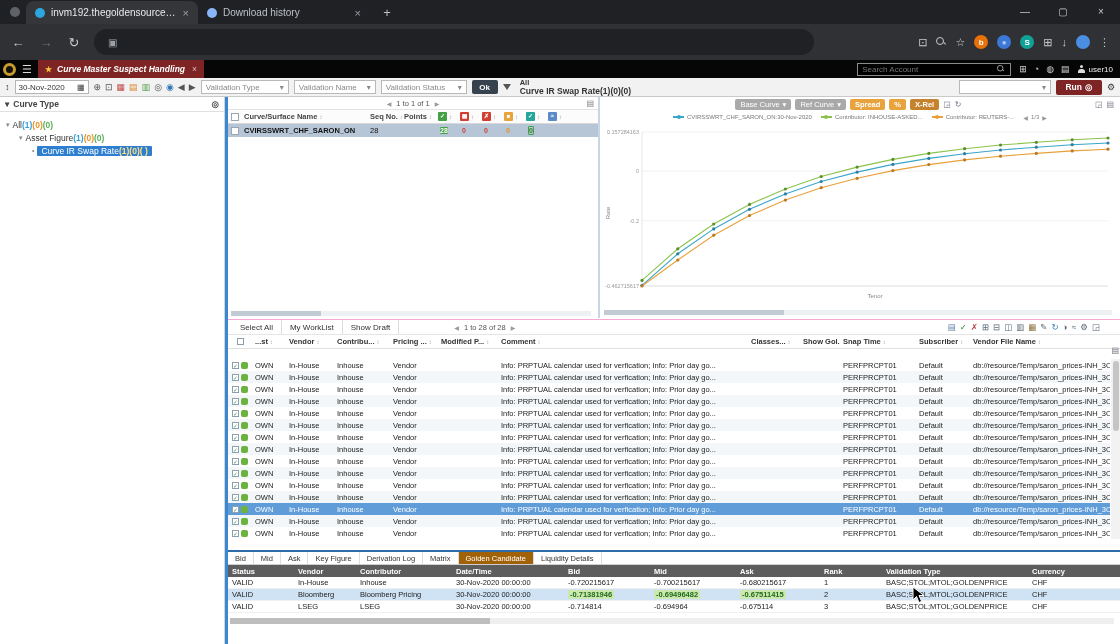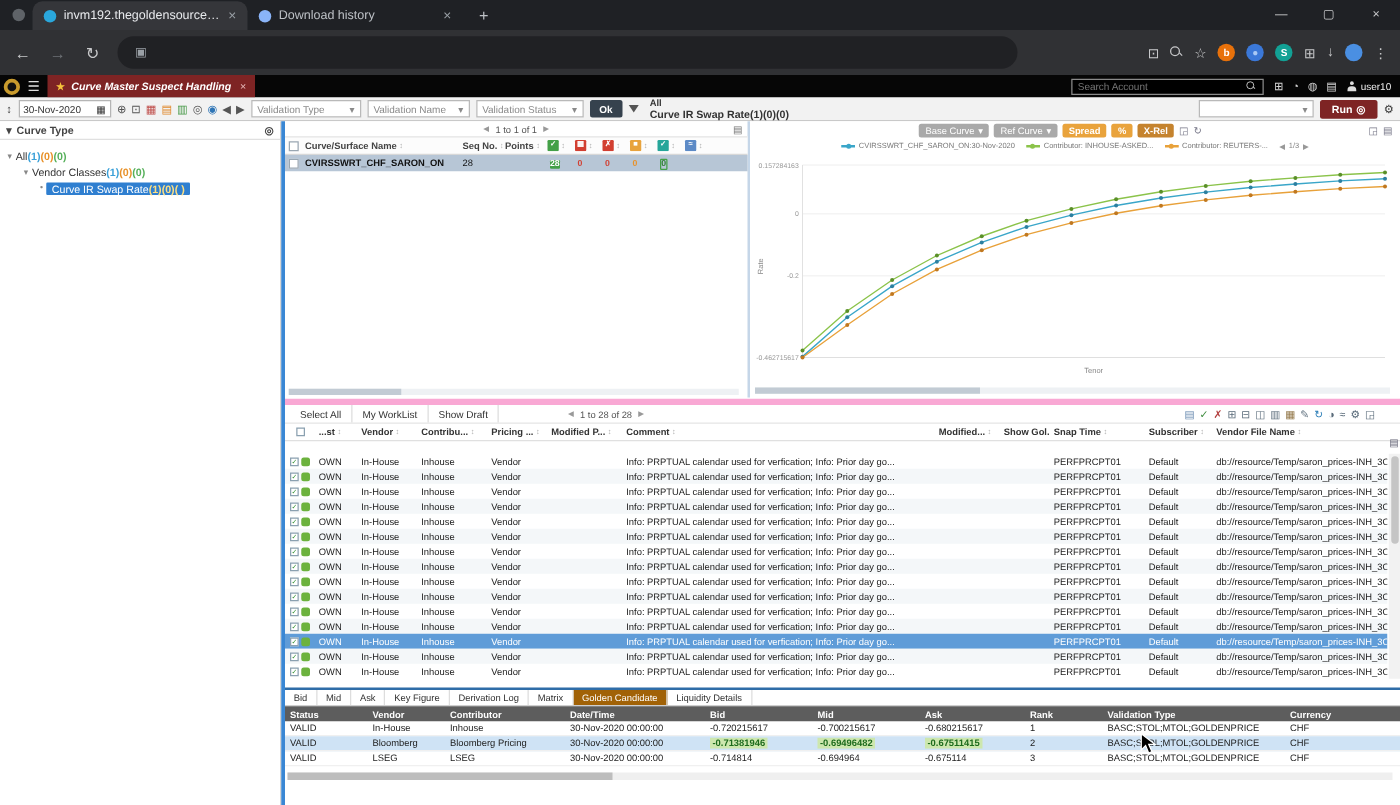--- a/index.html
+++ b/index.html
@@ -97,21 +97,21 @@
 .chic{color:#778;font-size:8px;flex:none}
 #ch-legend{height:10px;display:flex;align-items:center;justify-content:center;gap:9px;font-size:6px;color:#777}
 .lentry{display:flex;align-items:center;gap:3px}
 .lsw{width:11px;height:2px;position:relative}
 .lsw i{position:absolute;left:3.5px;top:-1px;width:4px;height:4px;border-radius:50%;background:inherit;display:block}
 #ch-nav{display:flex;align-items:center;gap:3px;color:#888}
 #chart-svg{position:absolute;left:0;top:27px}
 #ch-scroll{position:absolute;bottom:3px;left:4px;width:508px;height:5px;background:#eef1f4}
 #ch-scroll .thumb{width:180px;height:5px;background:#c2cbd4}
 
-#gridpanel{position:absolute;left:228px;top:319px;width:892px;height:261px;background:#fff;border-top:5px solid #f9a8d4}
+#gridpanel{position:absolute;left:228px;top:319px;width:892px;height:261px;background:#fff;border-top:1px solid #f9a8d4}
 #g-tabs{height:15px;display:flex;align-items:center;font-size:8px;color:#333;border-bottom:1px solid #e5e5e5;padding:0 4px}
 .gtab{padding:0 8px;border-right:1px solid #ddd;height:100%;display:flex;align-items:center}
 #g-pager{display:flex;align-items:center;gap:5px;font-size:7.5px;color:#555;margin-left:55px}
 #g-icons{margin-left:auto;display:flex;align-items:center;gap:4px;font-size:8.5px;padding-right:16px}
 #g-head{height:14px;display:flex;align-items:center;font-size:7.5px;font-weight:bold;color:#333;border-bottom:1px solid #e0e0e0;padding-right:10px}
 .gh{display:flex;align-items:center;gap:2px;padding:0 3px;overflow:hidden;white-space:nowrap;flex:none}
 #g-rows{position:absolute;top:39px;left:0;right:10px;height:180px;overflow:hidden}
 .grow{height:12px;display:flex;align-items:center;font-size:7.5px;color:#222}
 .grow:nth-child(even){background:#f4f7f9}
 .grow.sel{background:#5f9cd8;color:#fff}
@@ -276,21 +276,21 @@
           <span class="tlabel">
             <span>All</span>
             <span class="tcount" style="color: rgb(58, 160, 216);">(1)</span>
             <span class="tcount" style="color: rgb(232, 146, 42);">(0)</span>
             <span class="tcount" style="color: rgb(86, 176, 90);">(0)</span>
           </span>
         </div>
         <div class="titem" style="padding-left: 19px;">
           <span class="caret">▾</span>
           <span class="tlabel">
-            <span>Vendor Classes</span>
+            <span>Asset Figure</span>
             <span class="tcount" style="color: rgb(58, 160, 216);">(1)</span>
             <span class="tcount" style="color: rgb(232, 146, 42);">(0)</span>
             <span class="tcount" style="color: rgb(86, 176, 90);">(0)</span>
           </span>
         </div>
         <div class="titem sel" style="padding-left: 32px;">
           <span class="caret">•</span>
           <span class="tlabel">
             <span>Curve IR Swap Rate</span>
             <span class="tcount" style="color: rgb(255, 224, 130);">(1)</span>
@@ -540,21 +540,21 @@
         </div>
         <div class="gh" style="width: 60px;">
           <span>Modified P...</span>
           <span class="cvsort">↕</span>
         </div>
         <div class="gh" style="width: 250px;">
           <span>Comment</span>
           <span class="cvsort">↕</span>
         </div>
         <div class="gh" style="width: 52px;">
-          <span>Modified...</span>
+          <span>Classes...</span>
           <span class="cvsort">↕</span>
         </div>
         <div class="gh" style="width: 40px;">
           <span>Show Gol...</span>
         </div>
         <div class="gh" style="width: 76px;">
           <span>Snap Time</span>
           <span class="cvsort">↕</span>
         </div>
         <div class="gh" style="width: 54px;">

